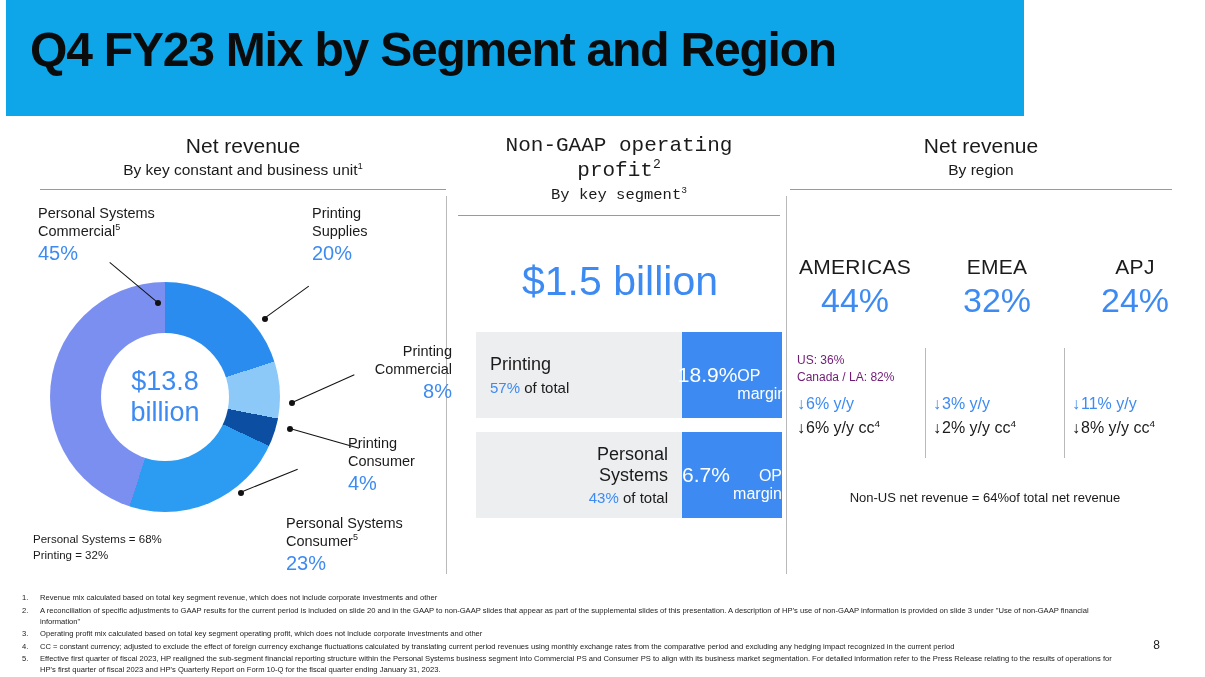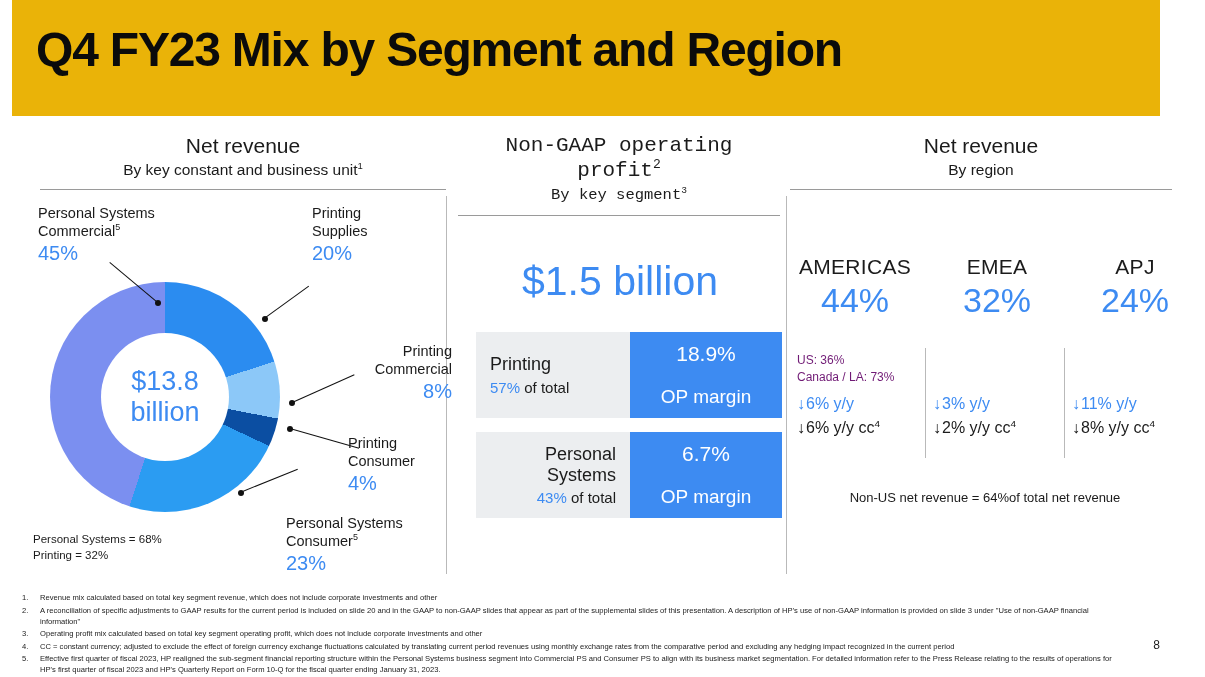--- a/index.html
+++ b/index.html
@@ -7,22 +7,22 @@
   body {
     width: 1205px; height: 677px;
     background: #ffffff;
     font-family: "Liberation Sans", sans-serif;
     color: #111111;
     overflow: hidden;
     position: relative;
   }
   
   .header {
-    position: absolute; left: 12px; top: 0; width: 1148px; height: 116px;
-    background: #eab308;
+    position: absolute; left: 6px; top: 0; width: 1018px; height: 116px;
+    background: #0ea5e9;
   }
   .header-title {
     position: absolute; left: 24px; top: 22px;
     font-size: 48px; font-weight: 700; letter-spacing: -1.2px;
     color: #0b0b0b; white-space: nowrap;
   }
   
   .col-head { position: absolute; text-align: center; }
   .col-head .h1 { font-size: 21px; color: #1b1b1b; line-height: 1.15; }
   .col-head .h2 { font-size: 15.5px; color: #1b1b1b; line-height: 1.3; margin-top: 2px;}
@@ -57,25 +57,25 @@
   }
   .metric-row { position: absolute; display: flex; width: 306px; height: 86px; }
   .metric-left {
     flex: 1; background: #eceef0; padding: 13px 14px; display: flex;
     flex-direction: column; justify-content: center;
   }
   .metric-left .name { font-size: 18px; color: #1b1b1b; line-height: 1.15; }
   .metric-left .sub { font-size: 15px; color: #1b1b1b; margin-top: 4px; }
   .metric-left .sub b { color: #3d8bf2; font-weight: 400; }
   .metric-right {
-    width: 152px; background: #3d8bf2; color: #fff; display: flex;
-    flex-direction: column; align-items: center; justify-content: center;
+    width: 100px; background: #3d8bf2; color: #fff; display: flex;
+    flex-direction: row; align-items: center; justify-content: center;
   }
   .metric-right .v { font-size: 21px; }
-  .metric-right .c { font-size: 19px; margin-top: 20px; }
+  .metric-right .c { font-size: 16px; margin-top: 20px; }
 
   
   .region { position: absolute; text-align: center; }
   .region .rname { font-size: 21px; color: #1b1b1b; letter-spacing: .3px; }
   .region .rpct { font-size: 34px; color: #3d8bf2; margin-top: 2px; }
   .region-detail { position: absolute; font-size: 12px; color: #701a75; line-height: 1.45; }
   .yoy { position: absolute; font-size: 16px; line-height: 1.5; }
   .yoy .a { color: #3d8bf2; }
   .yoy .b { color: #1b1b1b; }
   .arrow { display: inline-block; width: 9px; }
@@ -221,21 +221,21 @@
 <div class="region" style="left:1076px; top:255px; width:118px;">
   <div class="rname">APJ</div>
   <div class="rpct">24%</div>
 </div>
 
 <div class="vdiv" style="left:925px; top:348px; height:110px;"></div>
 <div class="vdiv" style="left:1064px; top:348px; height:110px;"></div>
 
 <div class="region-detail" style="left:797px; top:352px; width:125px;">
   <div>US: 36%</div>
-  <div>Canada / LA: 73%</div>
+  <div>Canada / LA: 82%</div>
 </div>
 
 <div class="yoy" style="left:797px; top:392px;">
   <div><span class="arrow" style="color:#3d8bf2;">↓</span><span class="a">6% y/y</span></div>
   <div><span class="arrow">↓</span><span class="b">6% y/y cc</span><sup>4</sup></div>
 </div>
 
 <div class="yoy" style="left:933px; top:392px;">
   <div><span class="arrow" style="color:#3d8bf2;">↓</span><span class="a">3% y/y</span></div>
   <div><span class="arrow">↓</span><span class="b">2% y/y cc</span><sup>4</sup></div>

